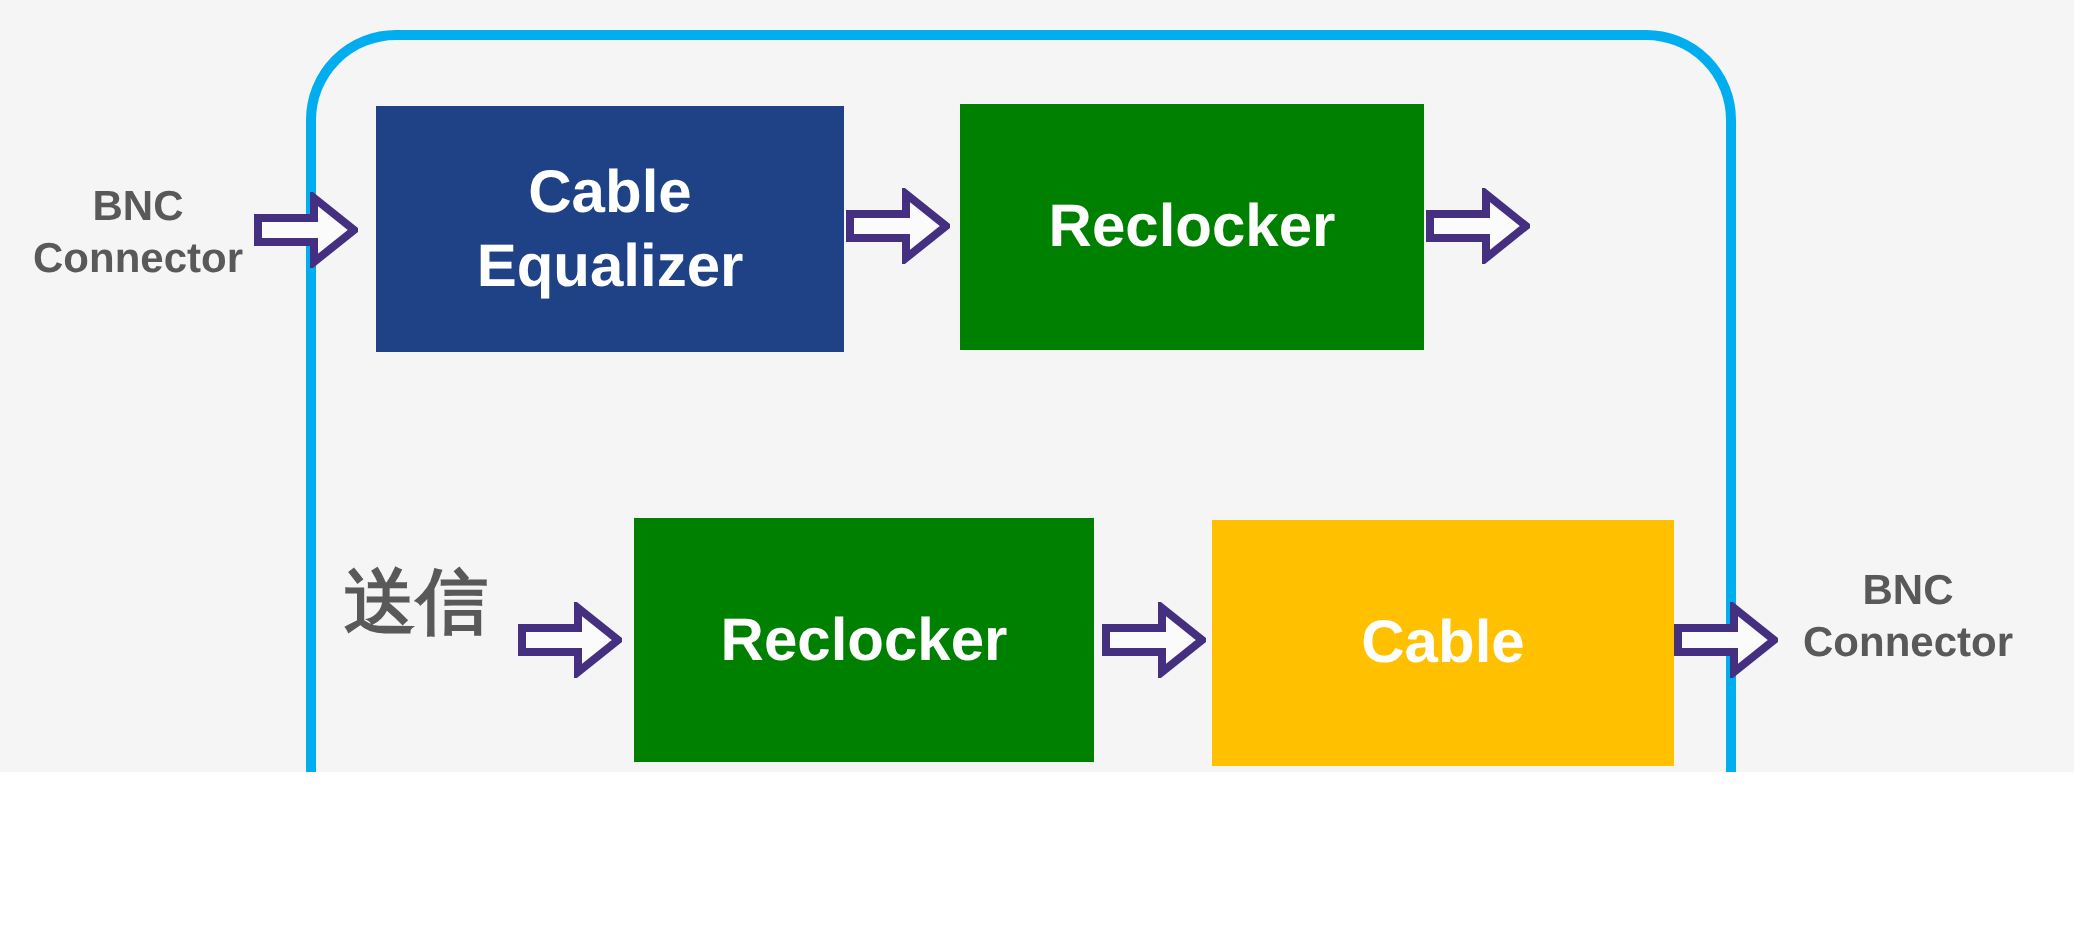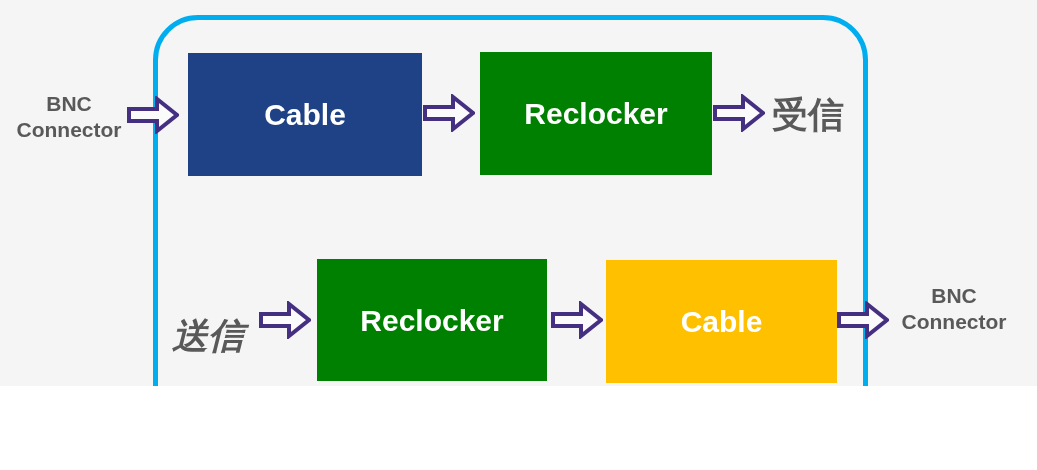--- a/index.html
+++ b/index.html
@@ -68,21 +68,21 @@
   }
   .arrow polygon {
     fill: var(--arrow-fill, #FBFBFB);
     stroke: var(--arrow-outline, #452F80);
     stroke-width: 4;
     stroke-linejoin: miter;
   }
   .label-bnc-in  { left: 0px;   top: 91px;  width: 138px; }
   .label-bnc-out { left: 878px; top: 283px; width: 152px; }
   .label-rx { left: 772px; top: 95px; }
-  .label-tx { left: 172px; top: 316px; font-style: italic; }
+  .label-tx { left: 172px; top: 281px; }
   .arrow-1 { left: 127px; top: 96px;  }
   .arrow-2 { left: 423px; top: 94px;  }
   .arrow-3 { left: 713px; top: 94px;  }
   .arrow-4 { left: 259px; top: 301px; }
   .arrow-5 { left: 551px; top: 301px; }
   .arrow-6 { left: 837px; top: 301px; }
 </style>
 </head>
 <body>
 
@@ -94,35 +94,35 @@
     <div>BNC</div>
     <div>Connector</div>
   </div>
 
   <svg class="arrow arrow-1" viewBox="0 0 52 38">
     <polygon points="2,13 30,13 30,3 50,19 30,35 30,25 2,25"></polygon>
   </svg>
 
   <div class="box box-equalizer">
     <div>Cable</div>
+    <div>Equalizer</div>
   </div>
 
   <svg class="arrow arrow-2" viewBox="0 0 52 38">
     <polygon points="2,13 30,13 30,3 50,19 30,35 30,25 2,25"></polygon>
   </svg>
 
   <div class="box box-reclocker-rx">
     <div>Reclocker</div>
   </div>
 
   <svg class="arrow arrow-3" viewBox="0 0 52 38">
     <polygon points="2,13 30,13 30,3 50,19 30,35 30,25 2,25"></polygon>
   </svg>
 
-  <div class="jp-label label-rx">受信</div>
 
   <div class="jp-label label-tx">送信</div>
 
   <svg class="arrow arrow-4" viewBox="0 0 52 38">
     <polygon points="2,13 30,13 30,3 50,19 30,35 30,25 2,25"></polygon>
   </svg>
 
   <div class="box box-reclocker-tx">
     <div>Reclocker</div>
   </div>

